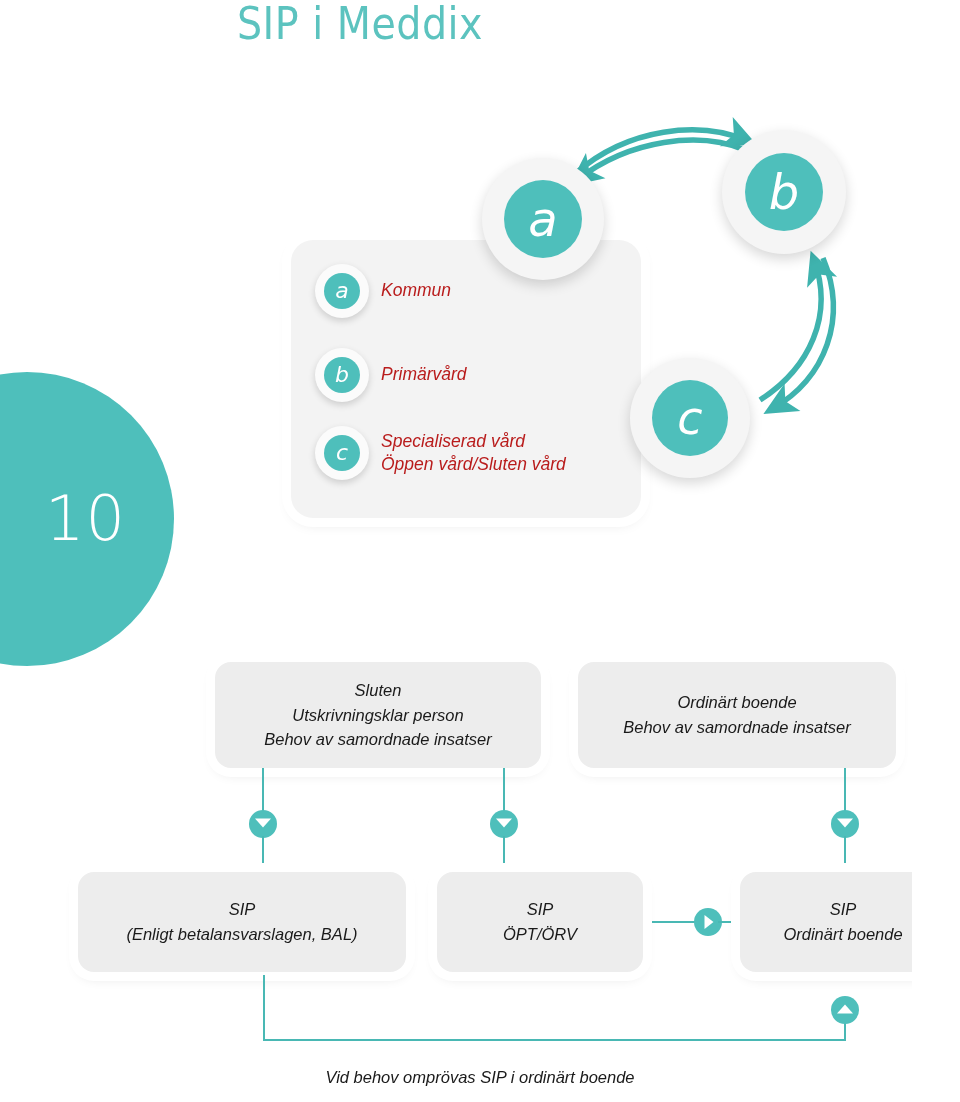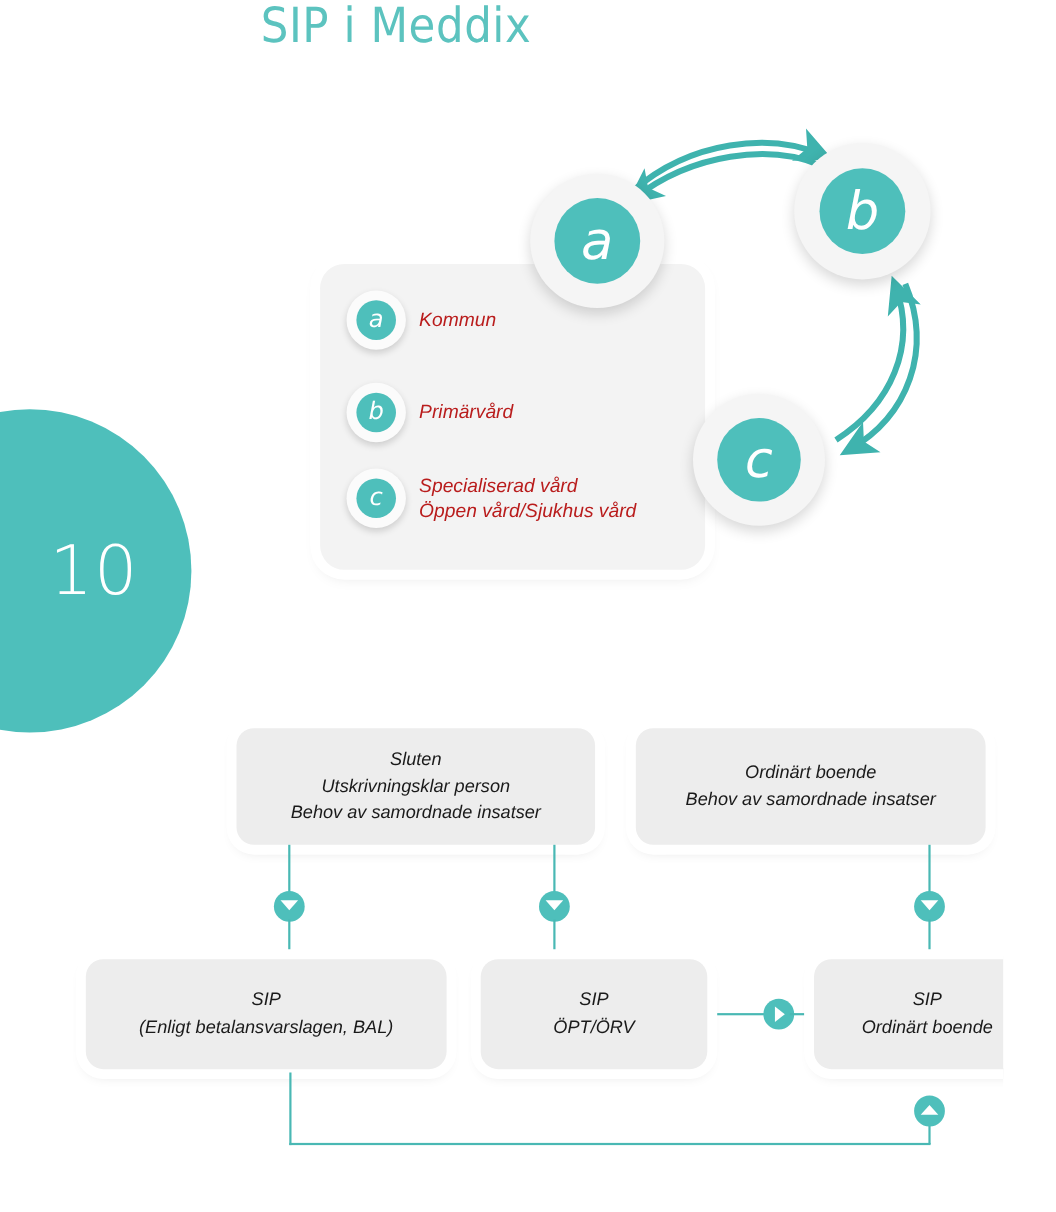--- a/index.html
+++ b/index.html
@@ -272,21 +272,21 @@
       <span class="badge">
         <span class="inner">b</span>
       </span>
       <span class="legend-label">Primärvård</span>
     </div>
     <div class="legend-row r2">
       <span class="badge">
         <span class="inner">c</span>
       </span>
       <span class="legend-label">Specialiserad vård
-Öppen vård/Sjukhus vård</span>
+Öppen vård/Sluten vård</span>
     </div>
   </div>
 
   <div class="cycle-node" id="node-a">
     <span class="inner">a</span>
   </div>
   <div class="cycle-node" id="node-b">
     <span class="inner">b</span>
   </div>
   <div class="cycle-node" id="node-c">
@@ -330,14 +330,15 @@
   <div class="flow-box" id="box-sip-ordinart">SIP
 Ordinärt boende</div>
 
   <div class="vline" style="left:263px; top:975px; height:66px;"></div>
   <div class="hline" style="left:263px; top:1039px; width:583px;"></div>
   <div class="vline" style="left:844px; top:1018px; height:22px;"></div>
   <div class="arrow-dot" style="left:831px; top:996px;">
       <span class="tri up"></span>
     </div>
 
+  <div id="footnote">Vid behov omprövas SIP i ordinärt boende</div>
 
 </div>
 
 </body></html>

